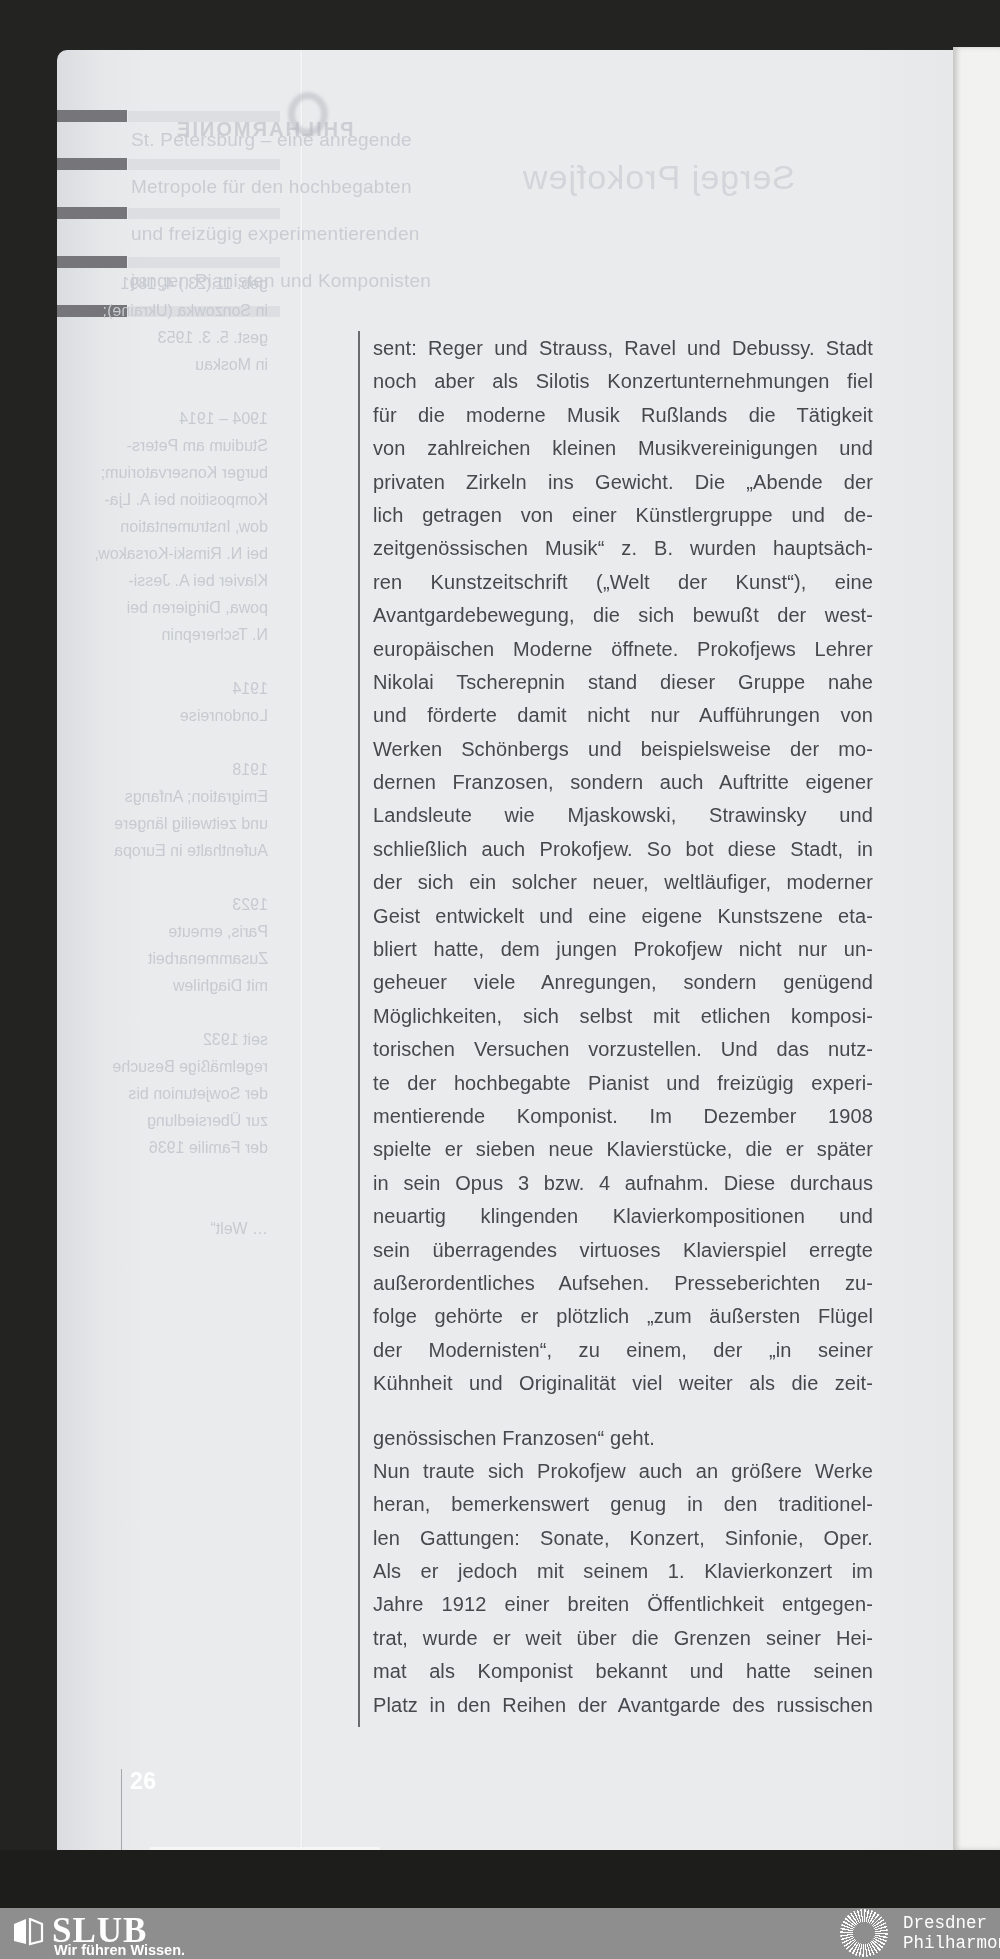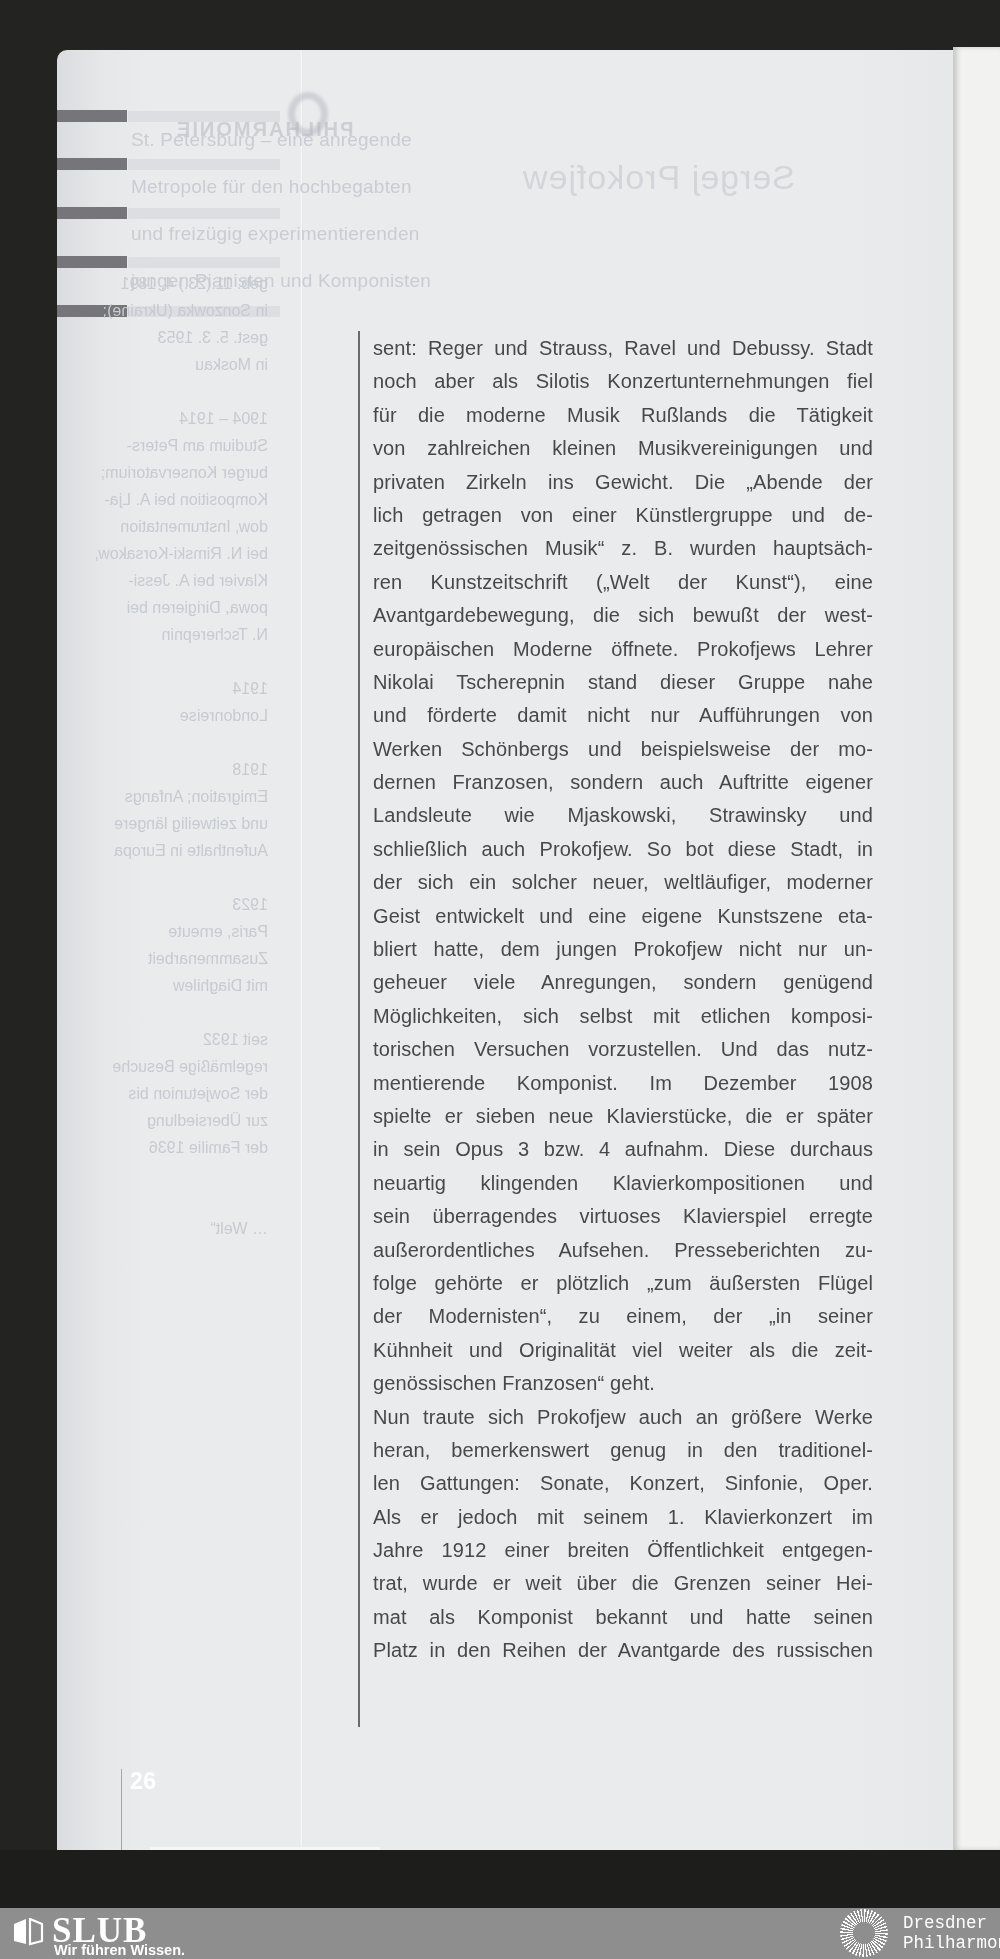--- a/index.html
+++ b/index.html
@@ -34,21 +34,21 @@
              font-size:16px;line-height:27px;color:#c6cad1;
              transform:scaleX(-1);text-align:left;}
   .bt-margin .line{height:27px;white-space:nowrap;overflow:visible;}
 
   
   .rule{position:absolute;left:358px;top:331px;width:2px;height:1396px;background:#6b6b6f;}
   .bodycol{position:absolute;left:373px;top:332px;width:500px;
            font-size:20px;color:#48484c;letter-spacing:.1px;}
   .bodycol .bl{height:33.4px;line-height:33.4px;white-space:nowrap;
            text-align:justify;text-align-last:justify;}
-  .bodycol .bl.noj{text-align-last:left;}
+  .bodycol .bl.noj{text-align-last:left;margin-top:21px;}
 
   
   .pagenum{position:absolute;left:130px;top:1768px;font-size:23px;font-weight:bold;
            color:#ffffff;letter-spacing:.5px;}
   .pagenum-line{position:absolute;left:121px;top:1769px;width:1px;height:81px;background:#a8a8ac;}
 
   
   .blackband{position:absolute;left:0;top:1850px;width:1000px;height:58px;background:#1d1d1b;}
   .graybar{position:absolute;left:0;top:1908px;width:1000px;height:51px;background:#8e8e8e;}
   .slub-icon{position:absolute;left:13px;top:1918px;}
@@ -146,20 +146,21 @@
     <div class="bl">Werken Schönbergs und beispielsweise der mo-</div>
     <div class="bl">dernen Franzosen, sondern auch Auftritte eigener</div>
     <div class="bl">Landsleute wie Mjaskowski, Strawinsky und</div>
     <div class="bl">schließlich auch Prokofjew. So bot diese Stadt, in</div>
     <div class="bl">der sich ein solcher neuer, weltläufiger, moderner</div>
     <div class="bl">Geist entwickelt und eine eigene Kunstszene eta-</div>
     <div class="bl">bliert hatte, dem jungen Prokofjew nicht nur un-</div>
     <div class="bl">geheuer viele Anregungen, sondern genügend</div>
     <div class="bl">Möglichkeiten, sich selbst mit etlichen komposi-</div>
     <div class="bl">torischen Versuchen vorzustellen. Und das nutz-</div>
+    <div class="bl">te der hochbegabte Pianist und freizügig experi-</div>
     <div class="bl">mentierende Komponist. Im Dezember 1908</div>
     <div class="bl">spielte er sieben neue Klavierstücke, die er später</div>
     <div class="bl">in sein Opus 3 bzw. 4 aufnahm. Diese durchaus</div>
     <div class="bl">neuartig klingenden Klavierkompositionen und</div>
     <div class="bl">sein überragendes virtuoses Klavierspiel erregte</div>
     <div class="bl">außerordentliches Aufsehen. Presseberichten zu-</div>
     <div class="bl">folge gehörte er plötzlich „zum äußersten Flügel</div>
     <div class="bl">der Modernisten“, zu einem, der „in seiner</div>
     <div class="bl">Kühnheit und Originalität viel weiter als die zeit-</div>
     <div class="bl noj">genössischen Franzosen“ geht.</div>

